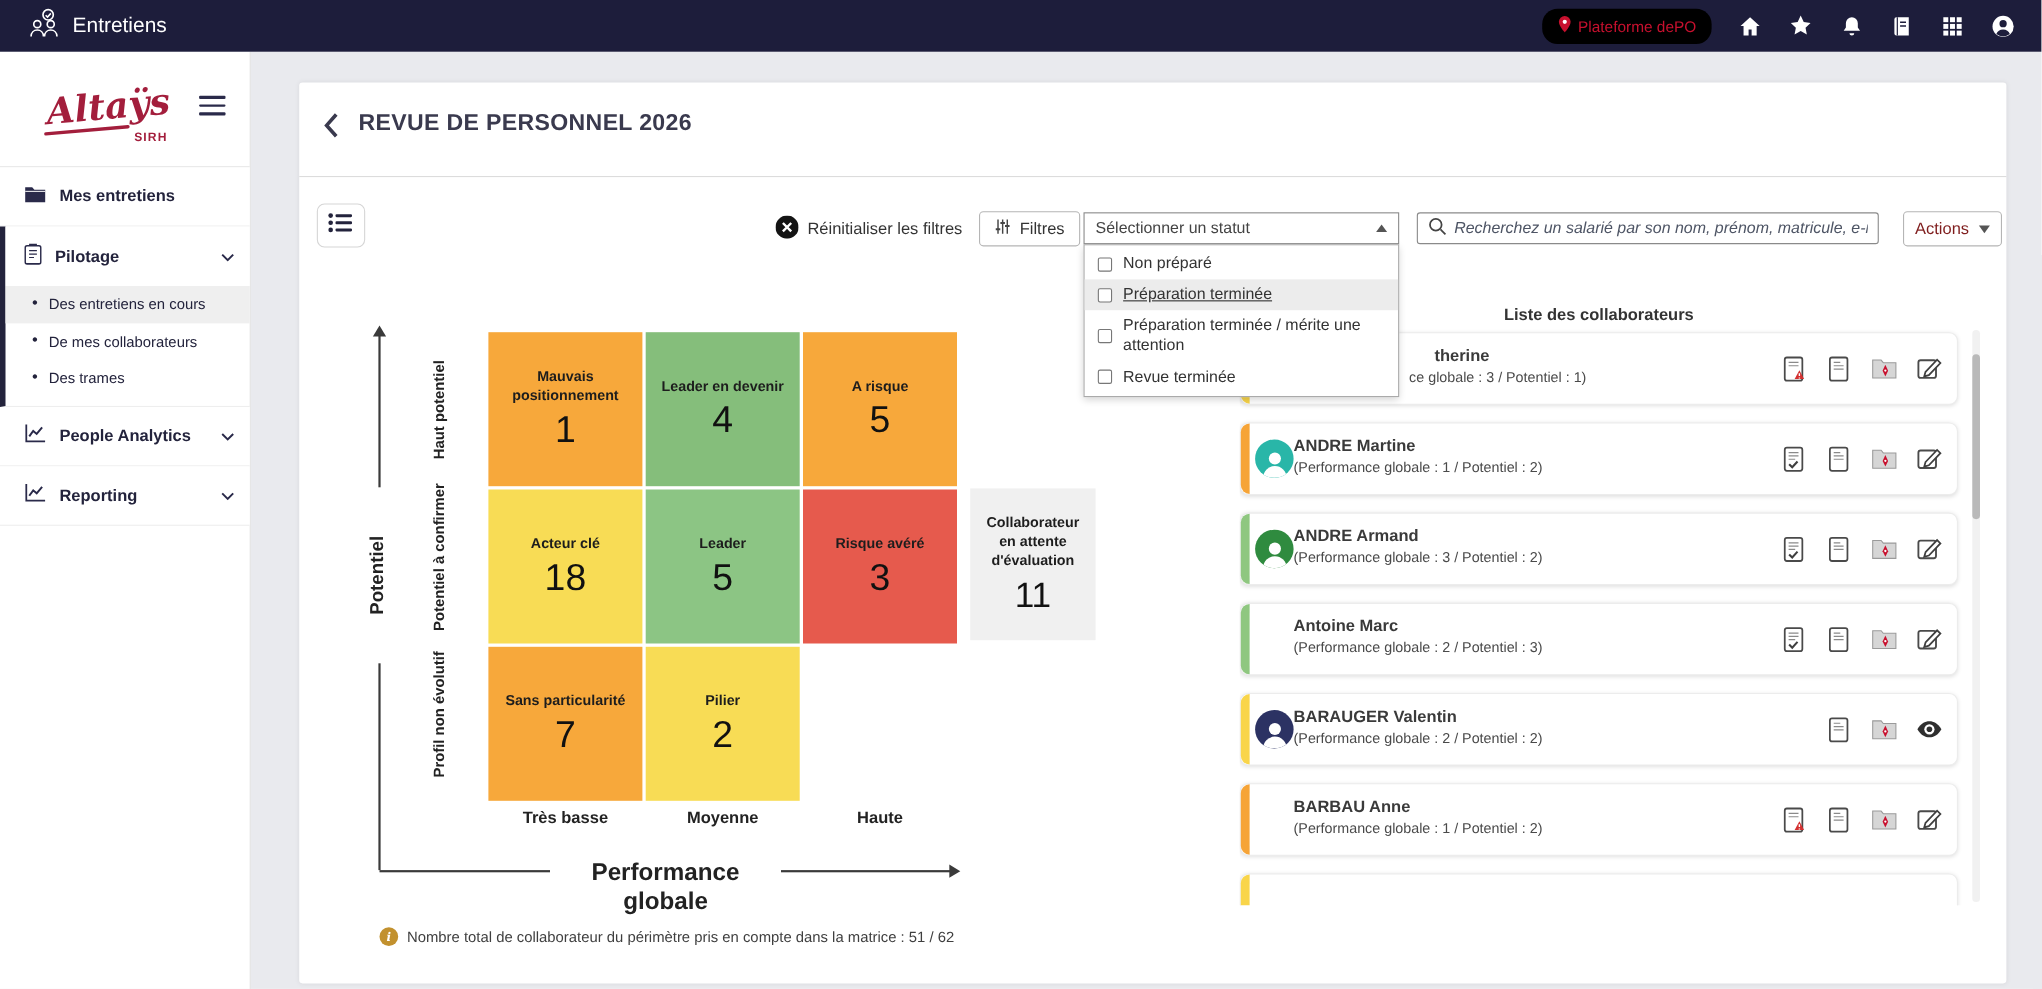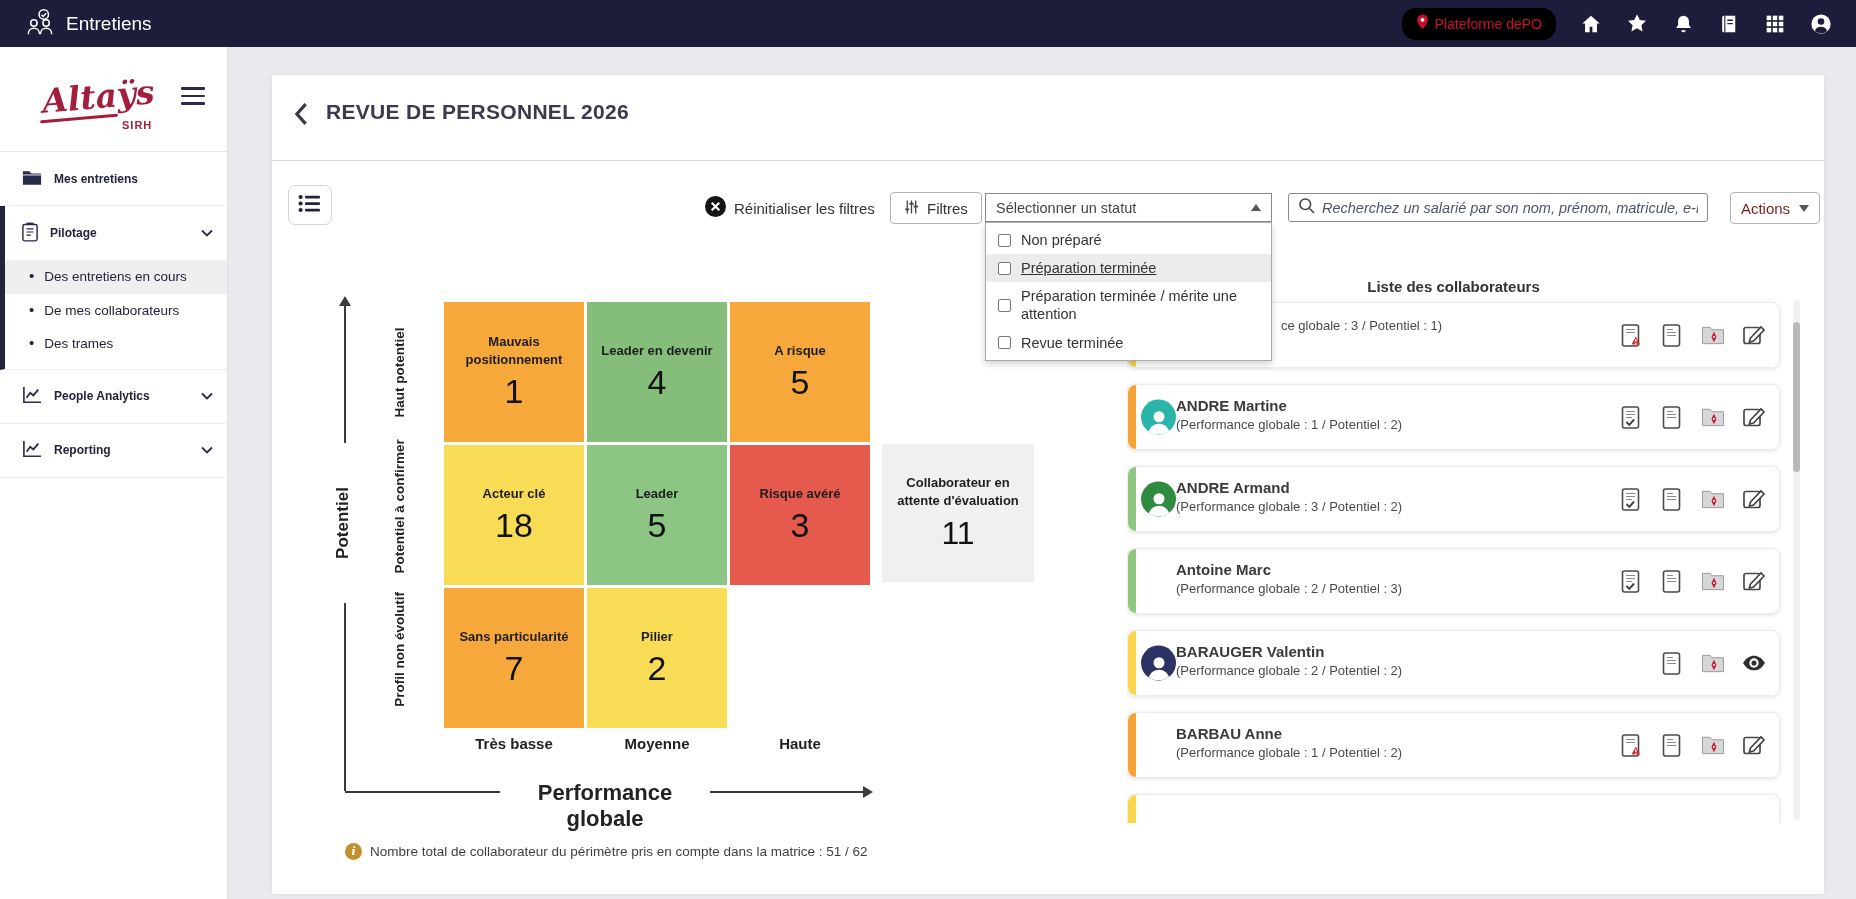--- a/index.html
+++ b/index.html
@@ -15,21 +15,21 @@
   .nav-icon { width:22px; height:22px; display:flex; align-items:center; justify-content:center; cursor:pointer; }
 
   
   .sidebar { position:absolute; top:47px; left:0; width:228px; bottom:0; background:#fff; border-right:1px solid #e0e0e0; }
   .logo-block { height:105px; position:relative; border-bottom:1px solid #e8e8e8; }
   .altays { position:absolute; left:42px; top:30px; font-family:"DejaVu Serif",serif; font-style:italic; font-weight:bold; color:#A31E3C; font-size:33px; transform:rotate(-5deg); }
   .altays-sub { position:absolute; left:122px; top:72px; font-size:11px; color:#A31E3C; font-weight:bold; letter-spacing:1px; }
   .altays-underline { position:absolute; left:40px; top:70px; width:78px; height:3px; background:#A31E3C; border-radius:2px; transform:rotate(-5deg); }
   .hamburger { position:absolute; right:22px; top:40px; width:24px; height:18px; display:flex; flex-direction:column; justify-content:space-between; cursor:pointer; }
   .hamburger span { height:2.6px; background:#2A2A4A; border-radius:1px; }
-  .menu-row { display:flex; align-items:center; gap:12px; padding:0 14px 0 22px; height:54px; font-size:12px; font-weight:bold; color:#23233C; border-bottom:1px solid #eee; cursor:pointer; background:#fff; }
+  .menu-row { display:flex; align-items:center; gap:12px; padding:0 14px 0 22px; height:54px; font-size:15px; font-weight:bold; color:#23233C; border-bottom:1px solid #eee; cursor:pointer; background:#fff; }
   .menu-row .chev { margin-left:auto; }
   .pilotage-group { border-left:5px solid #23233C; border-bottom:1px solid #eee; padding-bottom:8px; }
   .pilotage-group .menu-row { border-bottom:none; padding-left:17px; }
   .sub-item { display:flex; gap:10px; padding:8px 10px 8px 24px; font-size:13.5px; color:#23233C; align-items:flex-start; line-height:1.3; cursor:pointer; }
   .sub-item .bullet { font-size:15px; line-height:1.1; }
   .sub-item.active { background:#efefef; }
 
   
   .panel { position:absolute; left:272px; top:75px; width:1552px; height:819px; background:#fff; border-radius:3px; box-shadow:0 0 5px rgba(0,0,0,.07); }
   .back-btn { position:absolute; left:22px; top:27px; width:16px; height:24px; cursor:pointer; }
@@ -58,21 +58,21 @@
   .m-varrow { position:absolute; left:67px; top:221px; width:0; height:0; border-left:6px solid transparent; border-right:6px solid transparent; border-bottom:10px solid #3a3a3a; }
   .m-ylabel { position:absolute; left:-8px; top:437px; width:160px; height:22px; text-align:center; font-size:17px; font-weight:bold; color:#222; background:#fff; transform:rotate(-90deg); z-index:2; }
   .m-rowlabel { position:absolute; width:150px; text-align:center; font-weight:bold; font-size:13.5px; color:#222; transform:rotate(-90deg); line-height:1.25; }
   .rl0 { left:53px; top:289px; }
   .rl1 { left:53px; top:423px; }
   .rl2 { left:53px; top:566px; }
   .m-grid { position:absolute; left:172px; top:227px; display:grid; grid-template-columns:repeat(3,140px); grid-auto-rows:140px; gap:3px; }
   .mcell { display:flex; flex-direction:column; align-items:center; justify-content:center; gap:3px; padding:0 10px; text-align:center; cursor:pointer; }
   .mcell-label { font-size:13px; font-weight:bold; color:#1d1d1d; line-height:1.35; }
   .mcell-value { font-size:34px; color:#111; }
-  .pending-box { position:absolute; left:610px; top:369px; width:152px; height:138px; background:#F0F0F0; display:flex; flex-direction:column; align-items:center; justify-content:center; gap:5px; text-align:center; padding:0 8px; }
+  .pending-box { position:absolute; left:610px; top:369px; width:114px; height:138px; background:#F0F0F0; display:flex; flex-direction:column; align-items:center; justify-content:center; gap:5px; text-align:center; padding:0 8px; }
   .pending-label { font-size:13px; font-weight:bold; color:#1d1d1d; line-height:1.35; }
   .pending-value { font-size:32px; color:#111; }
   .m-collabel { position:absolute; top:660px; width:140px; text-align:center; font-weight:bold; font-size:15px; color:#222; }
   .cl0 { left:172px; } .cl1 { left:315px; } .cl2 { left:458px; }
   .m-hline { position:absolute; left:73px; top:716px; height:2px; width:520px; background:#3a3a3a; }
   .m-harrow { position:absolute; left:591px; top:711px; width:0; height:0; border-top:6px solid transparent; border-bottom:6px solid transparent; border-left:10px solid #3a3a3a; }
   .m-xlabel { position:absolute; left:228px; top:705px; width:210px; text-align:center; background:#fff; font-size:22px; font-weight:bold; color:#222; z-index:2; }
   .matrix-note { position:absolute; left:73px; top:768px; display:flex; gap:8px; align-items:center; font-size:13.5px; color:#3f3f3f; }
   .info-icon { width:17px; height:17px; border-radius:50%; background:#C2912E; color:#fff; flex:none; display:flex; align-items:center; justify-content:center; font-family:"DejaVu Serif",serif; font-style:italic; font-weight:bold; font-size:11px; }
   .info-icon::before { content:"i"; }
@@ -388,20 +388,21 @@
   <div class="matrix-note">
     <span class="info-icon"></span>
     <span>Nombre total de collaborateur du périmètre pris en compte dans la matrice : 51 / 62</span>
   </div>
 
   <div class="collab-title">Liste des collaborateurs</div>
   <div class="collab-list">
       <div class="card offset-card">
         <span class="bar" style="background: rgb(249, 213, 74);"></span>
         <div class="cinfo">
+          <div class="cname">therine</div>
           <div class="cmeta">ce globale : 3 / Potentiel : 1)</div>
         </div>
         <div class="cicons">
           <span class="cicon">
             <svg width="23" height="26" viewBox="0 0 22 26">
               <rect x="3" y="2.5" width="16" height="21" rx="2" fill="#fff" stroke="#4a4a4a" stroke-width="1.6"></rect>
               <path d="M6.5 7h9M6.5 10h9" stroke="#8a8a8a" stroke-width="1.1" fill="none"></path>
               <path d="M12 22l4.3-8 4.3 8z" fill="#D32F2F"></path>
               <path d="M16.3 16.8v2.6M16.3 20.6v1.1" stroke="#fff" stroke-width="1.3"></path>
             </svg>

